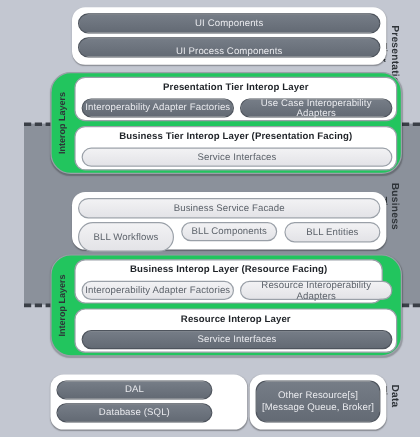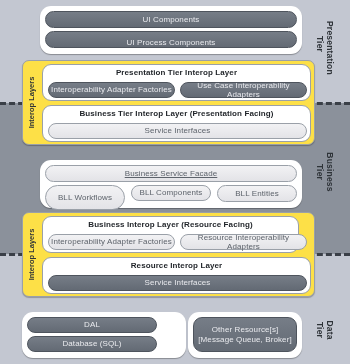--- a/index.html
+++ b/index.html
@@ -3,21 +3,21 @@
 <meta charset="utf-8">
 <style>
   html,body{margin:0;padding:0;}
   body{
     width:350px;height:364px;
     background:#c3c7d1;
     font-family:"Liberation Sans", sans-serif;
     overflow:hidden;
     position:relative;
   }
-  #diagram{position:absolute;inset:0;}
+  #diagram{position:absolute;inset:0;margin-left:20px;}
 
   
   .band{position:absolute;left:0;right:0;}
   .band-presentation{top:0;height:103px;background:#c3c7d1;}
   .band-business{top:103px;height:151px;background:#8b919b;}
   .band-data{top:254px;height:110px;background:#c3c7d1;}
 
   
   .tier-divider{
     position:absolute;left:0;right:0;height:0;
@@ -68,23 +68,23 @@
   }
   .pill-light{
     background:linear-gradient(#f2f2f4,#e3e3e7);
     border:1px solid #9aa0a8;
     color:#5d636b;
   }
 
   
   .interop-outer{
     position:absolute;
-    background:#fde047;
+    background:#22c55e;
     border:1.5px solid #9aa0a8;
-    border-radius:7px;
+    border-radius:17px;
     box-sizing:border-box;
     box-shadow:0 1px 1px rgba(0,0,0,.25);
     text-decoration:underline;
   }
   .interop-side-label{
     position:absolute;left:1px;top:0;bottom:0;width:15px;
     display:flex;align-items:center;justify-content:center;
     font-size:7.5px;font-weight:bold;color:#2e3338;
     white-space:nowrap;
   }
@@ -149,21 +149,21 @@
 
     <div class="interop-inner" style="left:19px;top:44px;width:269px;height:37px;padding-left:17px;">
       <div class="interop-title" style="position:absolute;left:0;right:0;top:3px;">Business Tier Interop Layer (Presentation Facing)</div>
       <div class="pill pill-light" style="position:absolute;left:5px;top:17px;width:259px;height:16px;">
         <span>Service Interfaces</span>
       </div>
     </div>
   </div>
 
   <div class="group" style="left:40px;top:160px;width:262px;height:48px;">
-    <div class="pill pill-light" style="position:absolute;left:5px;top:5px;width:252px;height:17px;text-decoration:underline;">
+    <div class="pill pill-light" style="position:absolute;left:5px;top:5px;width:252px;height:17px;">
       <span>Business Service Facade</span>
     </div>
     <div class="pill pill-light" style="position:absolute;left:5px;top:25px;width:80px;height:25px;">
       <span>BLL Workflows</span>
     </div>
     <div class="pill pill-light" style="position:absolute;left:91px;top:25px;width:80px;height:16px;">
       <span>BLL Components</span>
     </div>
     <div class="pill pill-light" style="position:absolute;left:177px;top:25px;width:80px;height:17px;">
       <span>BLL Entities</span>

